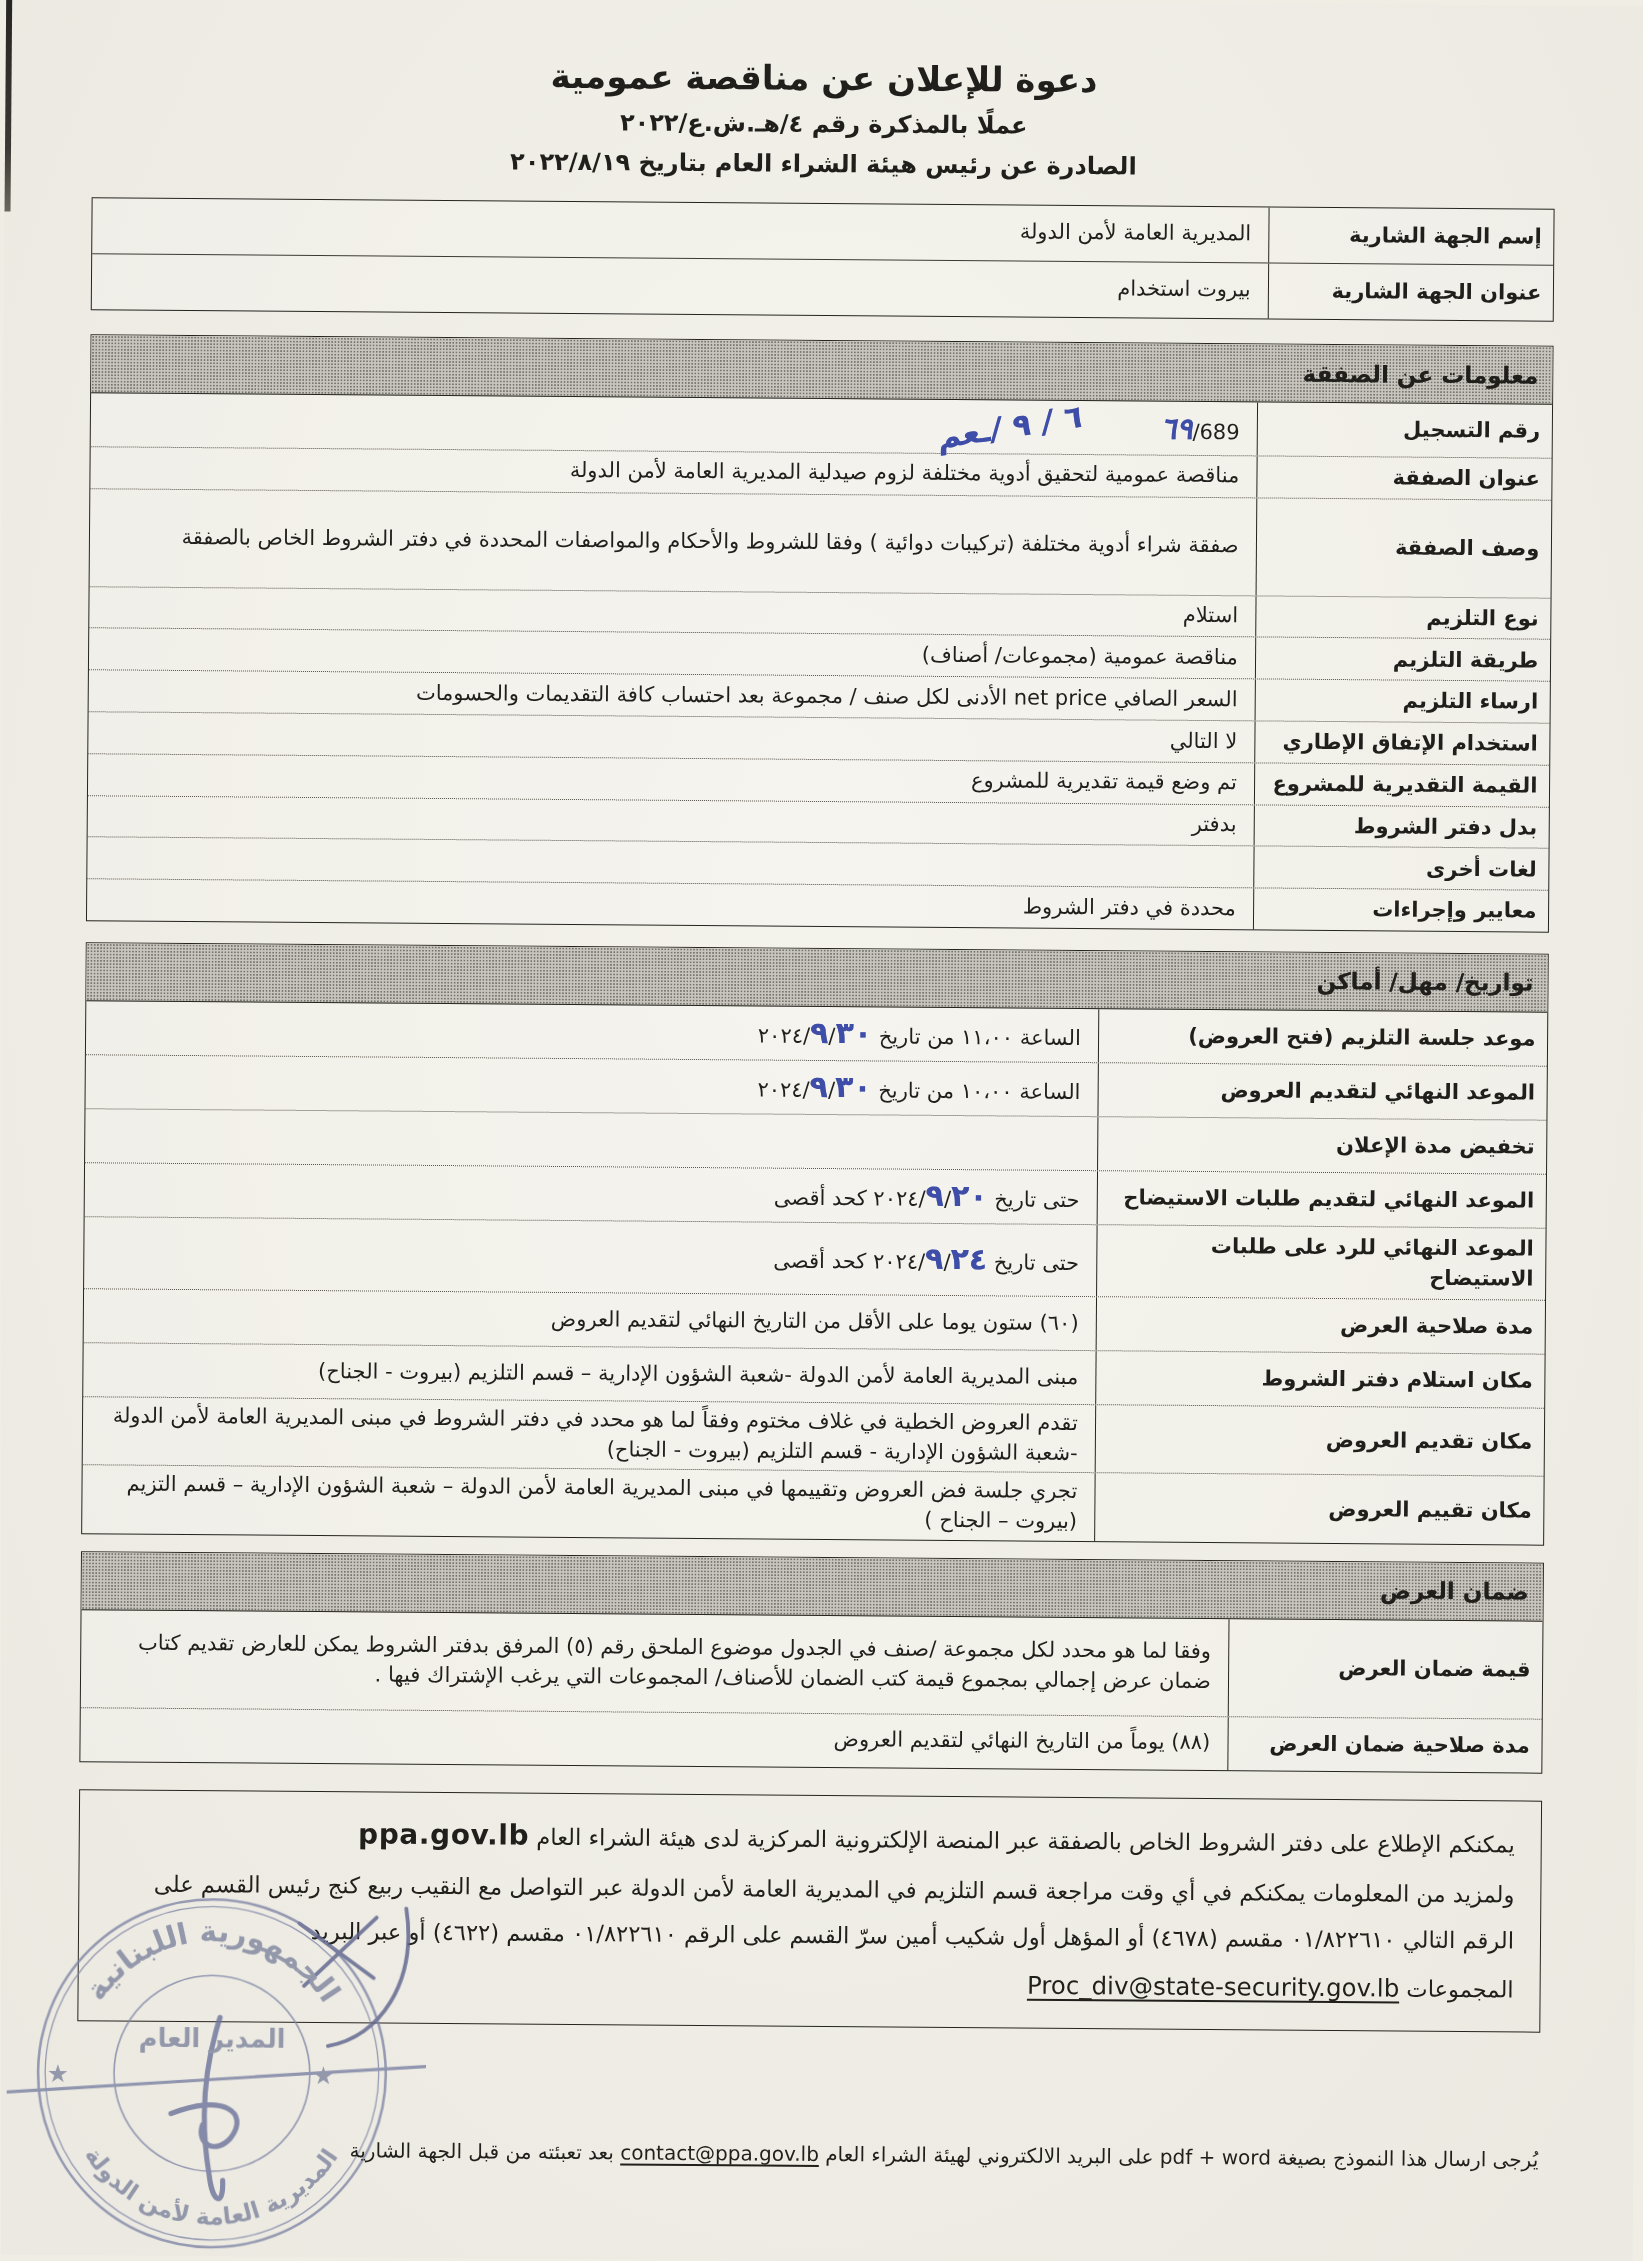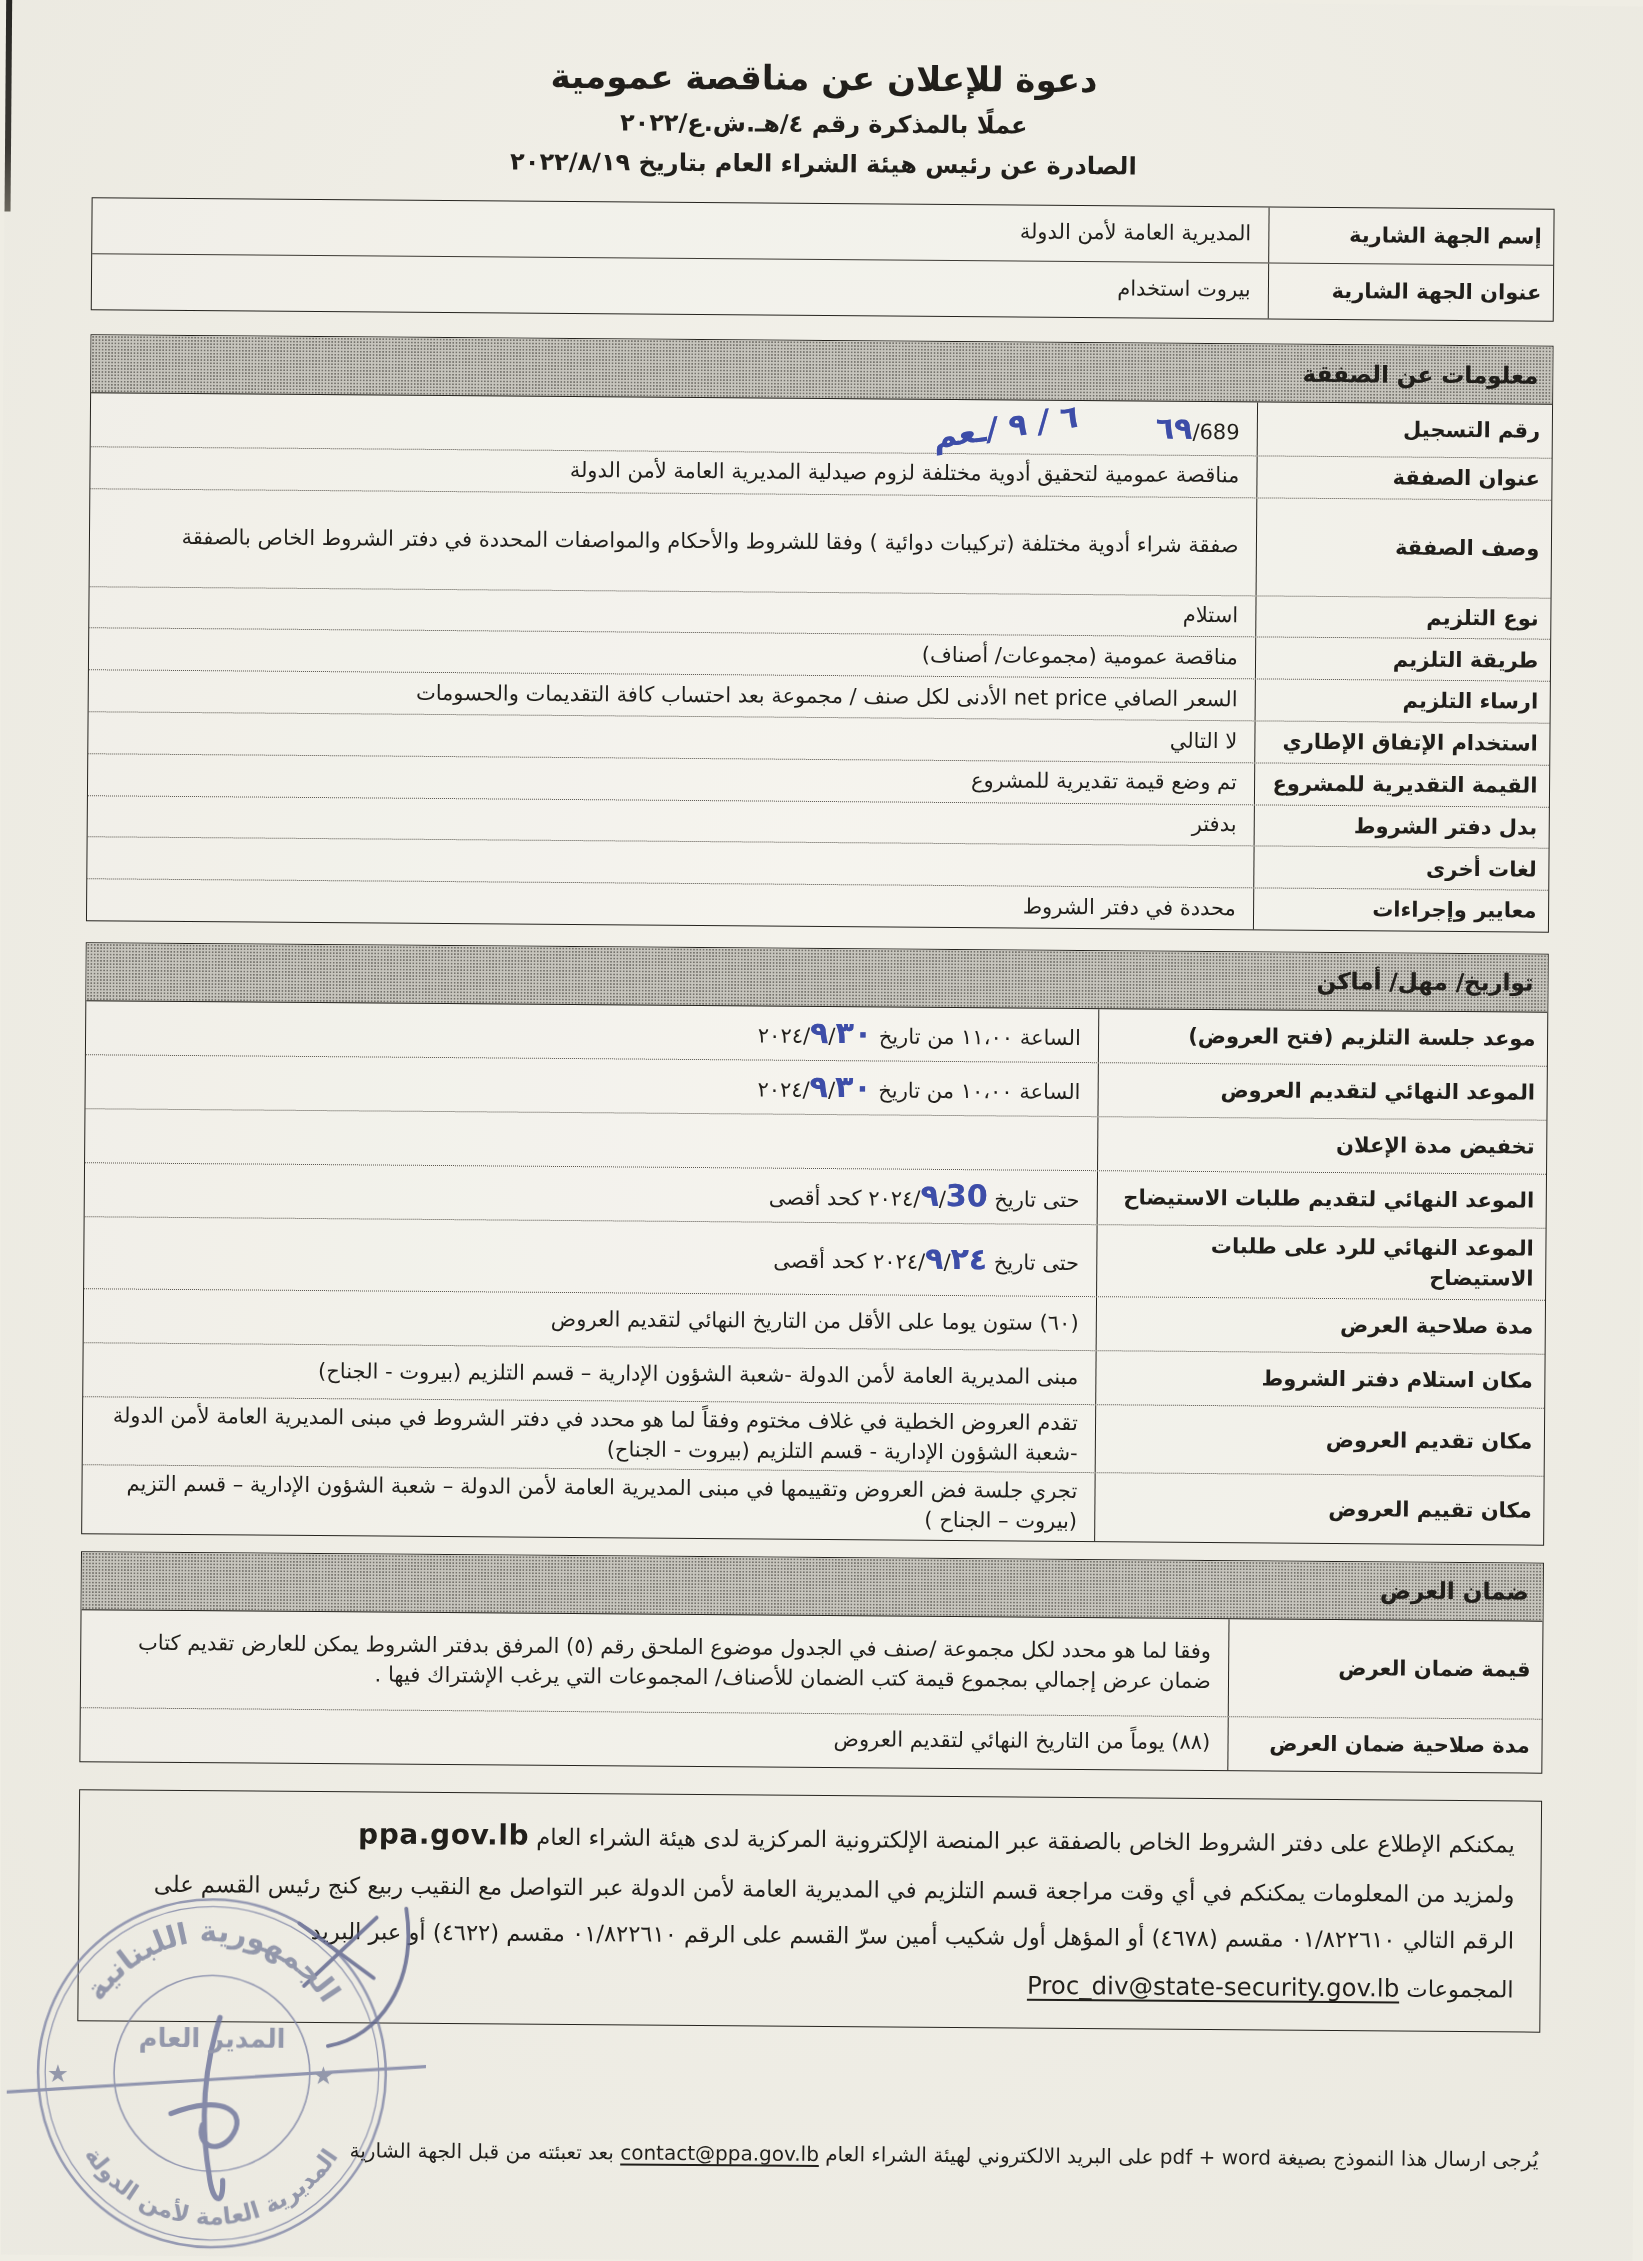--- a/index.html
+++ b/index.html
@@ -52,21 +52,21 @@
   .vtext{margin:0;font-size:21px;line-height:1.42;}
   .t1 .row{min-height:55px;}
   .t2 .row{min-height:37px;}
   .t3 .row{min-height:53px;}
   .t4 .row{min-height:53px;}
   .row-tall{min-height:97px !important;}
 
   
   .hand{color:#3d4da8;font-weight:bold;font-size:30px;letter-spacing:1.3px;
     text-shadow:0 0 0.6px rgba(61,77,168,0.55);}
-  .hand-sm{color:#3d4da8;font-weight:bold;}
+  .hand-sm{color:#3d4da8;font-weight:bold;font-style:italic;}
   .scrawl{display:inline-block;color:#3d4da8;font-weight:bold;font-size:31px;
     transform:rotate(-9deg) skewX(-8deg);margin:0 77px 0 26px;
     text-shadow:0 0 0.6px rgba(61,77,168,0.5);}
   .reg-val{padding-left:5.2px;}
 
   
   .contact-box{margin-top:27px;border:1.9px solid #26241f;padding:13px 26px 17px 26px;}
   .cline{font-size:22.6px;line-height:2.05;margin:0;text-align:right;}
   .site{font-family:"DejaVu Sans", sans-serif;font-weight:bold;font-size:28px;letter-spacing:0.6px;}
   .email{font-size:24.5px;text-decoration:underline;text-underline-offset:5.2px;}
@@ -235,21 +235,21 @@
         <div class="val">
             <p class="vtext"></p>
           </div>
       </div>
 
       <div class="row">
         <div class="lbl">
             <p class="ltext">الموعد النهائي لتقديم طلبات الاستيضاح</p>
           </div>
         <div class="val">
-          <p class="vtext"><span>حتى تاريخ </span><span>٢٠٢٤/</span><span class="hand">٩</span><span>/</span><span class="hand">30</span><span> كحد أقصى</span></p>
+          <p class="vtext"><span>حتى تاريخ </span><span>٢٠٢٤/</span><span class="hand">٩</span><span>/</span><span class="hand">٢٠</span><span> كحد أقصى</span></p>
         </div>
       </div>
 
       <div class="row">
         <div class="lbl">
             <p class="ltext">الموعد النهائي للرد على طلبات الاستيضاح</p>
           </div>
         <div class="val">
           <p class="vtext"><span>حتى تاريخ </span><span>٢٠٢٤/</span><span class="hand">٩</span><span>/</span><span class="hand">٢٤</span><span> كحد أقصى</span></p>
         </div>

